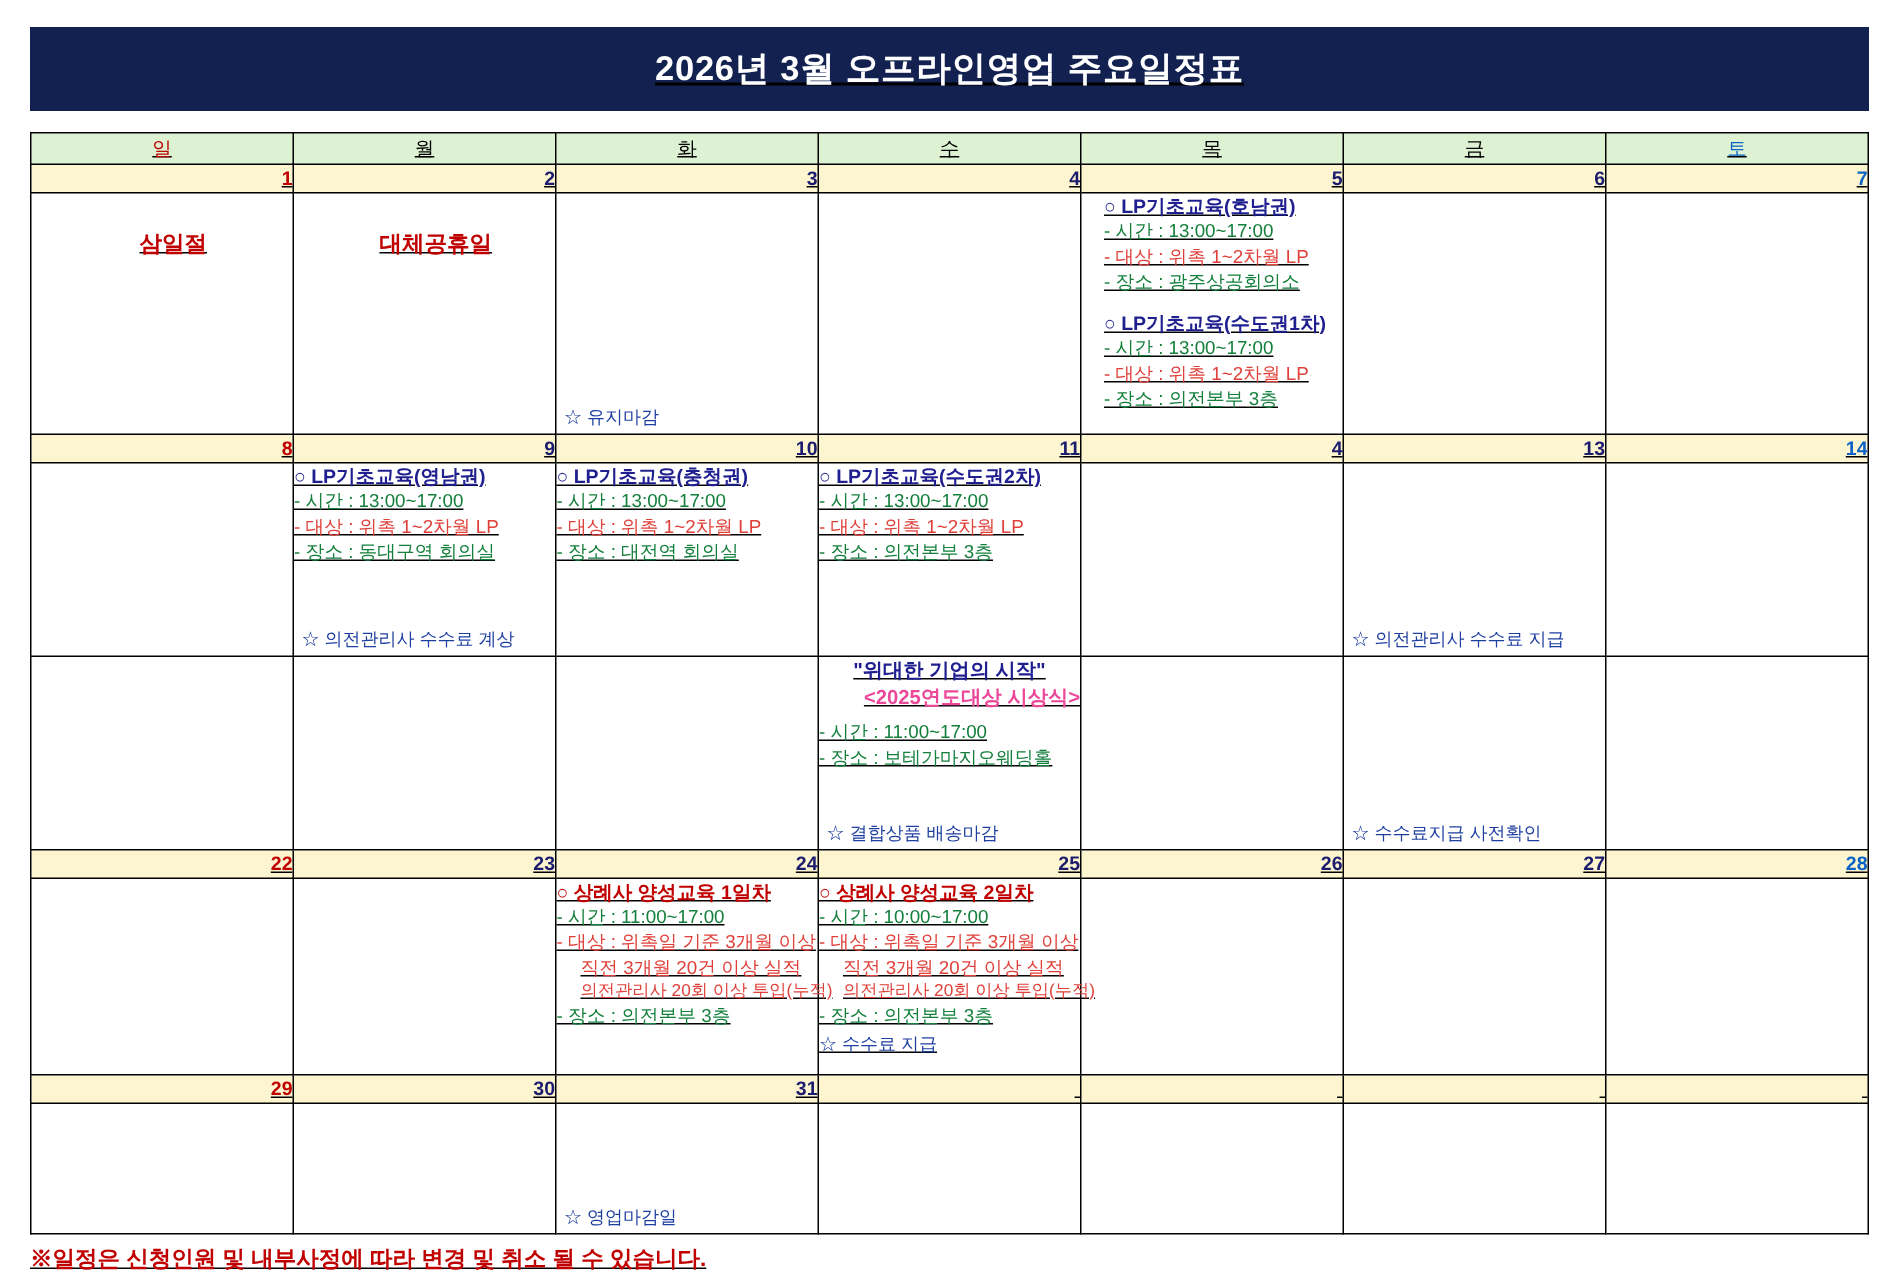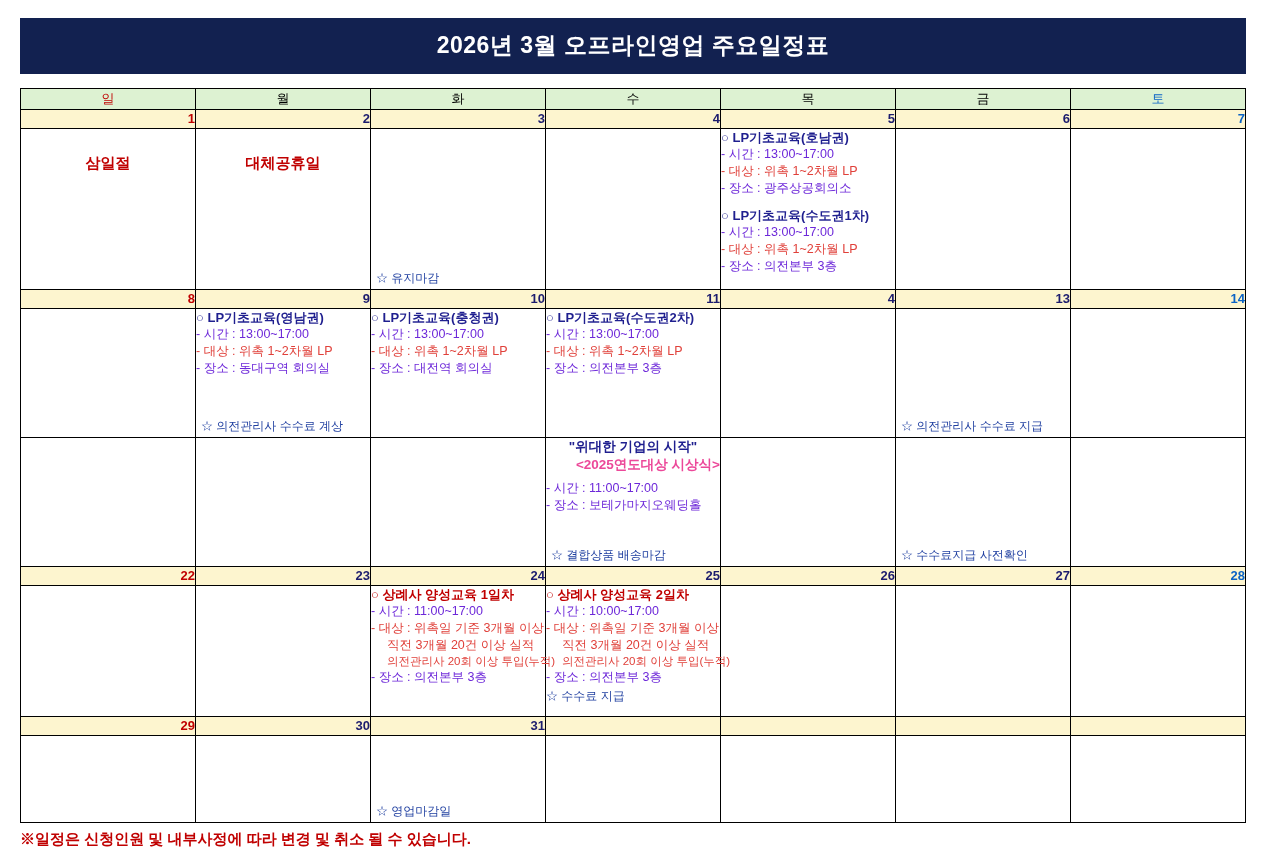--- a/index.html
+++ b/index.html
@@ -13,20 +13,21 @@
     font-family: "Liberation Sans", sans-serif;
     color: #000;
     overflow: hidden;
   }
   .page {
     width: 1266px;
     height: 854px;
     position: relative;
     box-sizing: border-box;
     padding: 12px 20px 0 20px;
+    text-decoration: underline;
   }
   
   .title-bar {
     background: #122150;
     color: #ffffff;
     text-align: center;
     font-size: 23px;
     font-weight: bold;
     letter-spacing: 0.5px;
     padding: 12px 0 13px 0;
@@ -72,33 +73,33 @@
   .datecell.empty { color: transparent; }
 
   
   .content {
     height: 128px;
     position: relative;
     font-size: 12.5px;
     line-height: 1.34;
     padding: 3px 4px 2px 5px;
   }
-  .content.row1 { height: 160px; }
+  .content.row1 { height: 160px; padding-left: 15px; }
   .content.row5 { height: 130px; }
   .content.row6 { height: 86px; margin-left: 12px; }
 
   .evt { margin-bottom: 2px; }
   .evt-title {
     font-weight: bold;
     font-size: 13px;
     color: #1f1f8f;
     white-space: nowrap;
   }
   .evt-title.red { color: #c00000; }
-  .evt-line { color: #6d28d9; white-space: nowrap; }
+  .evt-line { color: #15803d; white-space: nowrap; }
   .evt-line.red { color: #e0403a; }
   .evt-line.indent { padding-left: 16px; }
   .evt-line.small { font-size: 11.5px; }
   .spacer { height: 8px; }
 
   .holiday {
     color: #c00000;
     font-weight: bold;
     font-size: 15px;
     text-align: center;

